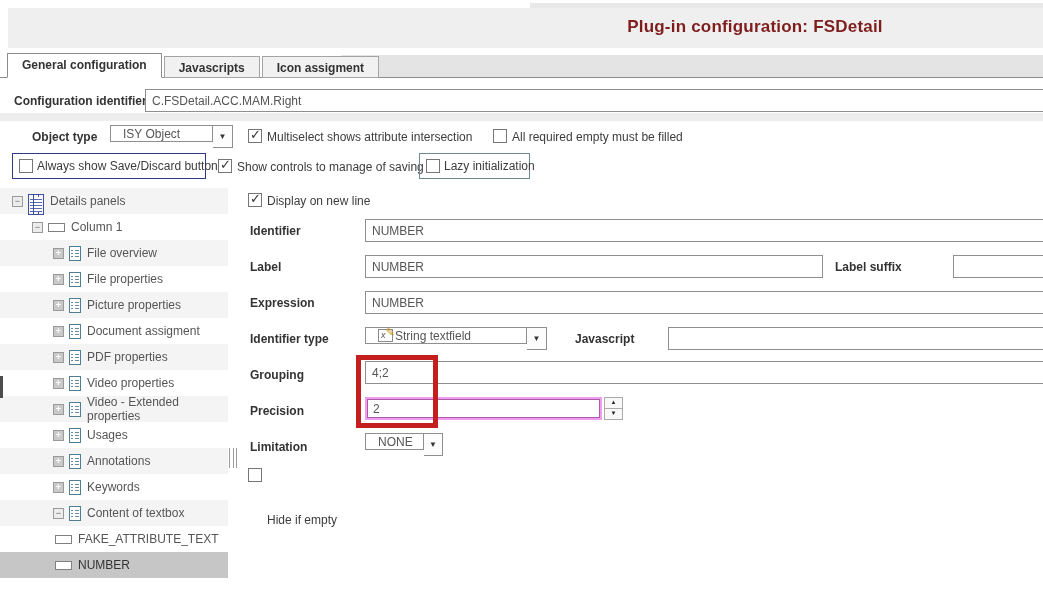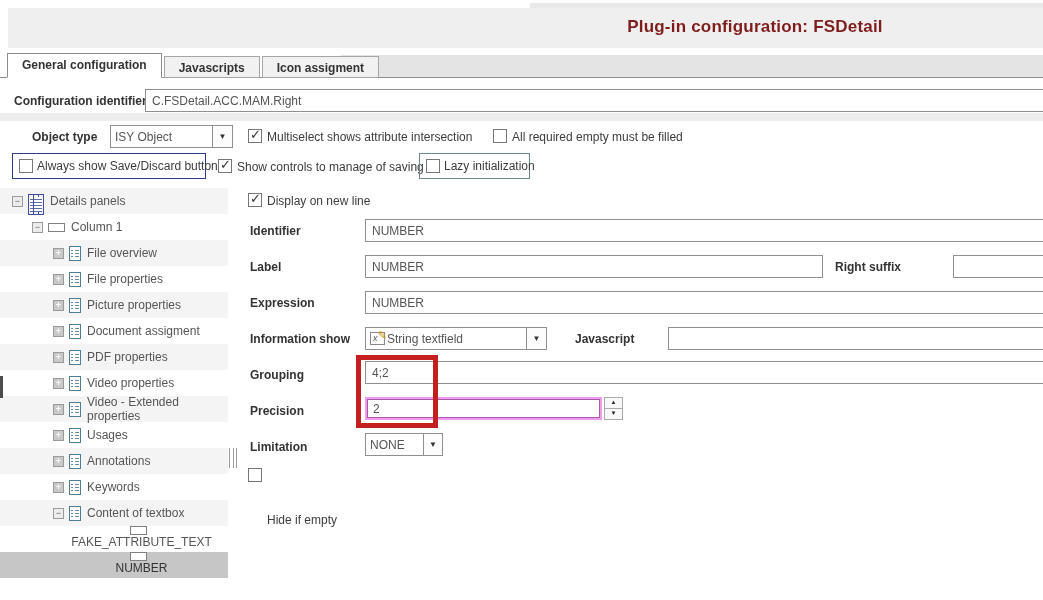--- a/index.html
+++ b/index.html
@@ -22,37 +22,37 @@
   .tab.active { background:#fff; border-color:#8c8c8c; height:25px; z-index:3; border-bottom:1px solid #fff; }
 
   
   .lbl  { position:absolute; font-size:12px; font-weight:bold; color:#333; white-space:nowrap; }
   .txt  { position:absolute; font-size:12px; color:#3c3c3c; white-space:nowrap; }
   .inp  { position:absolute; height:23px; border:1px solid #8f8f8f; background:#fff;
           font-family:inherit; font-size:12px; color:#555; padding:0 6px; }
   .cb   { position:absolute; width:14px; height:14px; border:1px solid #767676; background:#fff; }
   .cb.checked::after { content:"✓"; position:absolute; left:1px; top:-3px; font-size:13px; font-weight:bold; color:#333; }
   .combo { position:absolute; display:flex; }
-  .combo .cval { height:23px; border:1px solid #8f8f8f; background:#fff; font-size:12px; color:#555;
-                 display:flex; align-items:center; padding:0 4px; }
+  .combo .cval { height:17px; border:1px solid #8f8f8f; background:#fff; font-size:12px; color:#555;
+                 display:flex; align-items:center; padding:0 12px; }
   .combo .cbtn { width:20px; height:23px; border:1px solid #8f8f8f; border-left:none; background:#fcfcfc;
                  display:flex; align-items:center; justify-content:center; font-size:8px; color:#333; }
 
   .groupbox { position:absolute; height:26px; display:flex; align-items:center; }
   .groupbox .cb { position:relative; margin:0 4px 0 6px; flex:none; }
   .groupbox .txt { position:relative; margin-right:8px; }
   .box-navy { border:1px solid #2e3a87; }
   .box-teal { border:1px solid #6d8a8e; }
 
   
   .tree { position:absolute; left:0; top:188px; width:228px; }
   .tree-row { display:flex; align-items:center; height:26px; font-size:12px; color:#555; background:#fff; cursor:default; }
   .tree-row.alt { background:#f4f4f4; }
   .tree-row.selected { background:#c6c6c6; color:#333; }
-  .lvl1 { padding-left:12px; } .lvl2 { padding-left:32px; } .lvl3 { padding-left:53px; } .lvl4 { padding-left:55px;flex-direction:column; }
+  .lvl1 { padding-left:12px; } .lvl2 { padding-left:32px; } .lvl3 { padding-left:53px; } .lvl4 { padding-left:55px; }
   .exp { width:11px; height:11px; border:1px solid #9a9a9a; background:#ececec; font-size:9px; line-height:8px;
          color:#666; text-align:center; margin-right:5px; flex:none; }
   .exp.plus { background:#c9c9c9; color:#fff; font-weight:bold; }
   .ticon { flex:none; margin-right:6px; position:relative; }
   .column-icon { width:17px; height:9px; border:1px solid #808080; background:#fff; }
   .panel-icon { width:12px; height:15px; border:1px solid #4f7d92; background:#fff; }
   .panel-icon::before { content:""; position:absolute; left:1px; top:3px; width:2px; height:9px;
         background:repeating-linear-gradient(to bottom,#6a8b9b 0 1px,transparent 1px 3px); }
   .panel-icon::after { content:""; position:absolute; left:5px; right:1px; top:3px; height:9px;
         background:repeating-linear-gradient(to bottom,#6a8b9b 0 1px,transparent 1px 3px); }
@@ -210,27 +210,27 @@
   <div class="lsplit"></div>
 
   <div class="cb checked" style="left:248px; top:193px;"></div>
   <div class="txt" style="left:267px; top:194px;">Display on new line</div>
 
   <div class="lbl" style="left:250px; top:224px;">Identifier</div>
   <input class="inp" style="left: 365px; top: 219px; width: 700px;" value="NUMBER">
 
   <div class="lbl" style="left:250px; top:260px;">Label</div>
   <input class="inp" style="left: 365px; top: 255px; width: 458px;" value="NUMBER">
-  <div class="lbl" style="left:835px; top:260px;">Right suffix</div>
+  <div class="lbl" style="left:835px; top:260px;">Label suffix</div>
   <input class="inp" style="left: 953px; top: 255px; width: 112px;" value="">
 
   <div class="lbl" style="left:250px; top:296px;">Expression</div>
   <input class="inp" style="left: 365px; top: 291px; width: 700px;" value="NUMBER">
 
-  <div class="lbl" style="left:250px; top:332px;">Information show</div>
+  <div class="lbl" style="left:250px; top:332px;">Identifier type</div>
   <div class="combo" style="left:365px; top:327px;">
     <div class="cval" style="width:162px;">
       <span class="ftype-icon">
           <span class="x">x</span>
           <span class="pen">✎</span>
         </span>
       <span>String textfield</span>
     </div>
     <div class="cbtn">▼</div>
   </div>

